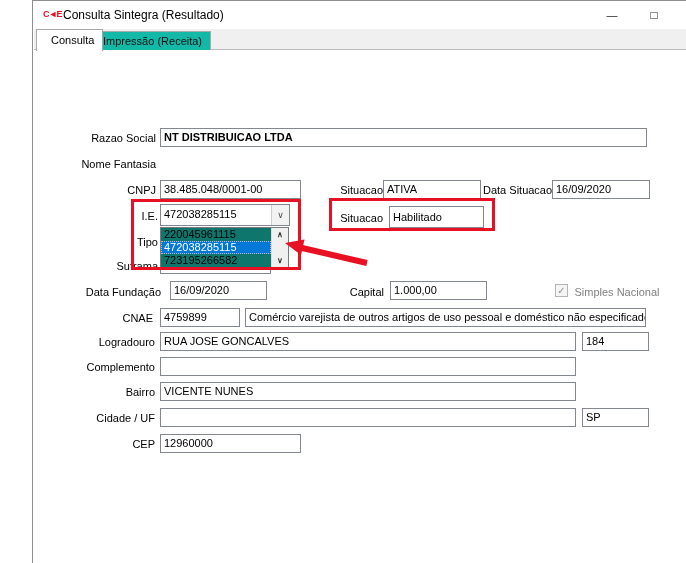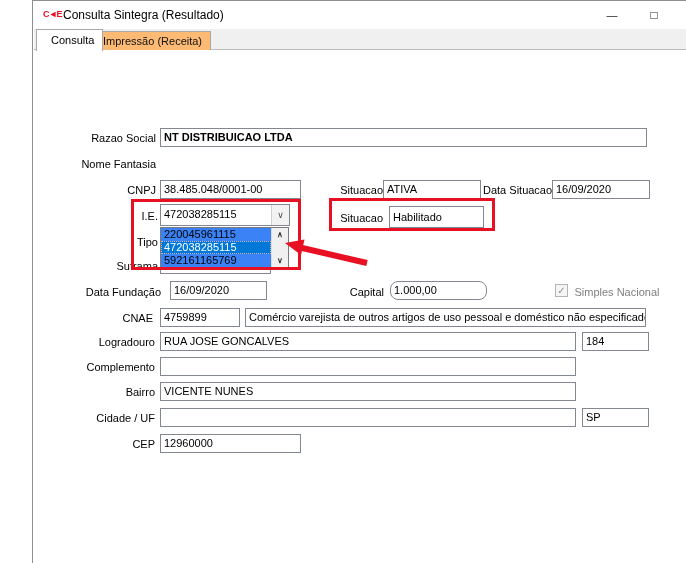--- a/index.html
+++ b/index.html
@@ -32,21 +32,21 @@
   .btn-min { right:84px; font-size:11px; }
   .btn-max { right:42px; font-size:12px; }
   .btn-close { right:0; font-size:15px; }
   
   .tabstrip {
     position:absolute; left:1px; top:28px; width:684px; height:21px;
     background:#f0f0f0; border-bottom:1px solid #bcbcbc;
   }
   .tab {
     position:absolute; top:2px; height:19px; padding:3px 8px 0 8px;
-    font-size:11px; background:#fdba74;
+    font-size:11px; background:#14b8a6;
     border:1px solid #a9a9a9; border-bottom:none;
   }
   .tab.active {
     top:0; height:22px; background:#fff; z-index:2; padding-top:4px;
   }
   .tab.inactive { left:60px; color:#111; }
   .tab.active { left:2px;padding-left:14px; }
   
   .form { position:absolute; left:0; top:50px; width:686px; height:512px; background:#fff;padding-left:38px; }
   .lbl {
@@ -67,21 +67,21 @@
   }
   .combo .combo-text { position:absolute; left:3px; top:3px; }
   .combo .combo-btn {
     position:absolute; right:0; top:0; width:18px; height:100%;
     background:#f2f2f2; border-left:1px solid #cfcfcf;
     display:flex; align-items:center; justify-content:center;
     color:#4a4a4a; font-size:9px;
   }
   
   .droplist {
-    position:absolute; background:#3b82f6; border:1px solid #7a7a7a; z-index:5;
+    position:absolute; background:#0f766e; border:1px solid #7a7a7a; z-index:5;
   }
   .drop-item {
     position:relative; height:13px; line-height:13px; padding-left:3px;
     font-size:11px; width:calc(100% - 17px); white-space:nowrap;
   }
   .drop-item.selected {
     background:#0078d7; color:#fff; outline:1px dotted #d7b2b2; outline-offset:-1px;
   }
   .drop-scrollbar {
     position:absolute; right:0; top:0; width:17px; height:100%;
@@ -151,21 +151,21 @@
     </div>
 
     <div class="lbl" style="left:30px; top:185px; width:95px;">Tipo</div>
     <div class="lbl" style="left:30px; top:209px; width:95px;">Suframa</div>
 
     <div class="fld" style="left:127px; top:203px; width:111px; height:20px; z-index:1;"></div>
 
     <div class="droplist" style="left:127px; top:176px; width:129px; height:41px;">
       <div class="drop-item">220045961115</div>
       <div class="drop-item selected">472038285115</div>
-      <div class="drop-item">592161165769</div>
+      <div class="drop-item">723195266582</div>
       <div class="drop-scrollbar">
         <div class="scroll-btn scroll-up">
             <span>∧</span>
           </div>
         <div class="scroll-btn scroll-down">
             <span>∨</span>
           </div>
       </div>
     </div>
 
@@ -176,21 +176,21 @@
     <div class="red-box" style="left:296px; top:147px; width:166px; height:33px;"></div>
 
     <svg class="annot-arrow" width="686" height="512" viewBox="0 0 686 512">
       <line x1="267" y1="196.5" x2="334" y2="212" stroke="#e81123" stroke-width="6"></line>
       <polygon points="252,192 271.5,188.5 268,204" fill="#e81123"></polygon>
     </svg>
 
     <div class="lbl" style="left:30px; top:235px; width:98px;">Data Fundação</div>
     <div class="fld" style="left:137px; top:230px; width:97px; height:19px;">16/09/2020</div>
     <div class="lbl" style="left:305px; top:235px; width:46px;text-align:right;">Capital</div>
-    <div class="fld" style="left:357px; top:230px; width:97px; height:19px;border-radius:8px;">1.000,00</div>
+    <div class="fld" style="left:357px; top:230px; width:97px; height:19px;">1.000,00</div>
     <div class="checkbox" style="left:522px; top:233px;"><span>✓</span></div>
     <div class="lbl gray-lbl" style="left:539px; top:235px; width:90px; text-align:center;">Simples Nacional</div>
 
     <div class="lbl" style="left:30px; top:261px; width:90px;">CNAE</div>
     <div class="fld" style="left:127px; top:257px; width:80px; height:19px;">4759899</div>
     <div class="fld" style="left:212px; top:257px; width:401px; height:19px;">Comércio varejista de outros artigos de uso pessoal e doméstico não especificados anteri</div>
 
     <div class="lbl" style="left:30px; top:285px; width:92px;">Logradouro</div>
     <div class="fld" style="left:127px; top:281px; width:416px; height:19px;">RUA JOSE GONCALVES</div>
     <div class="fld" style="left:549px; top:281px; width:67px; height:19px;">184</div>

